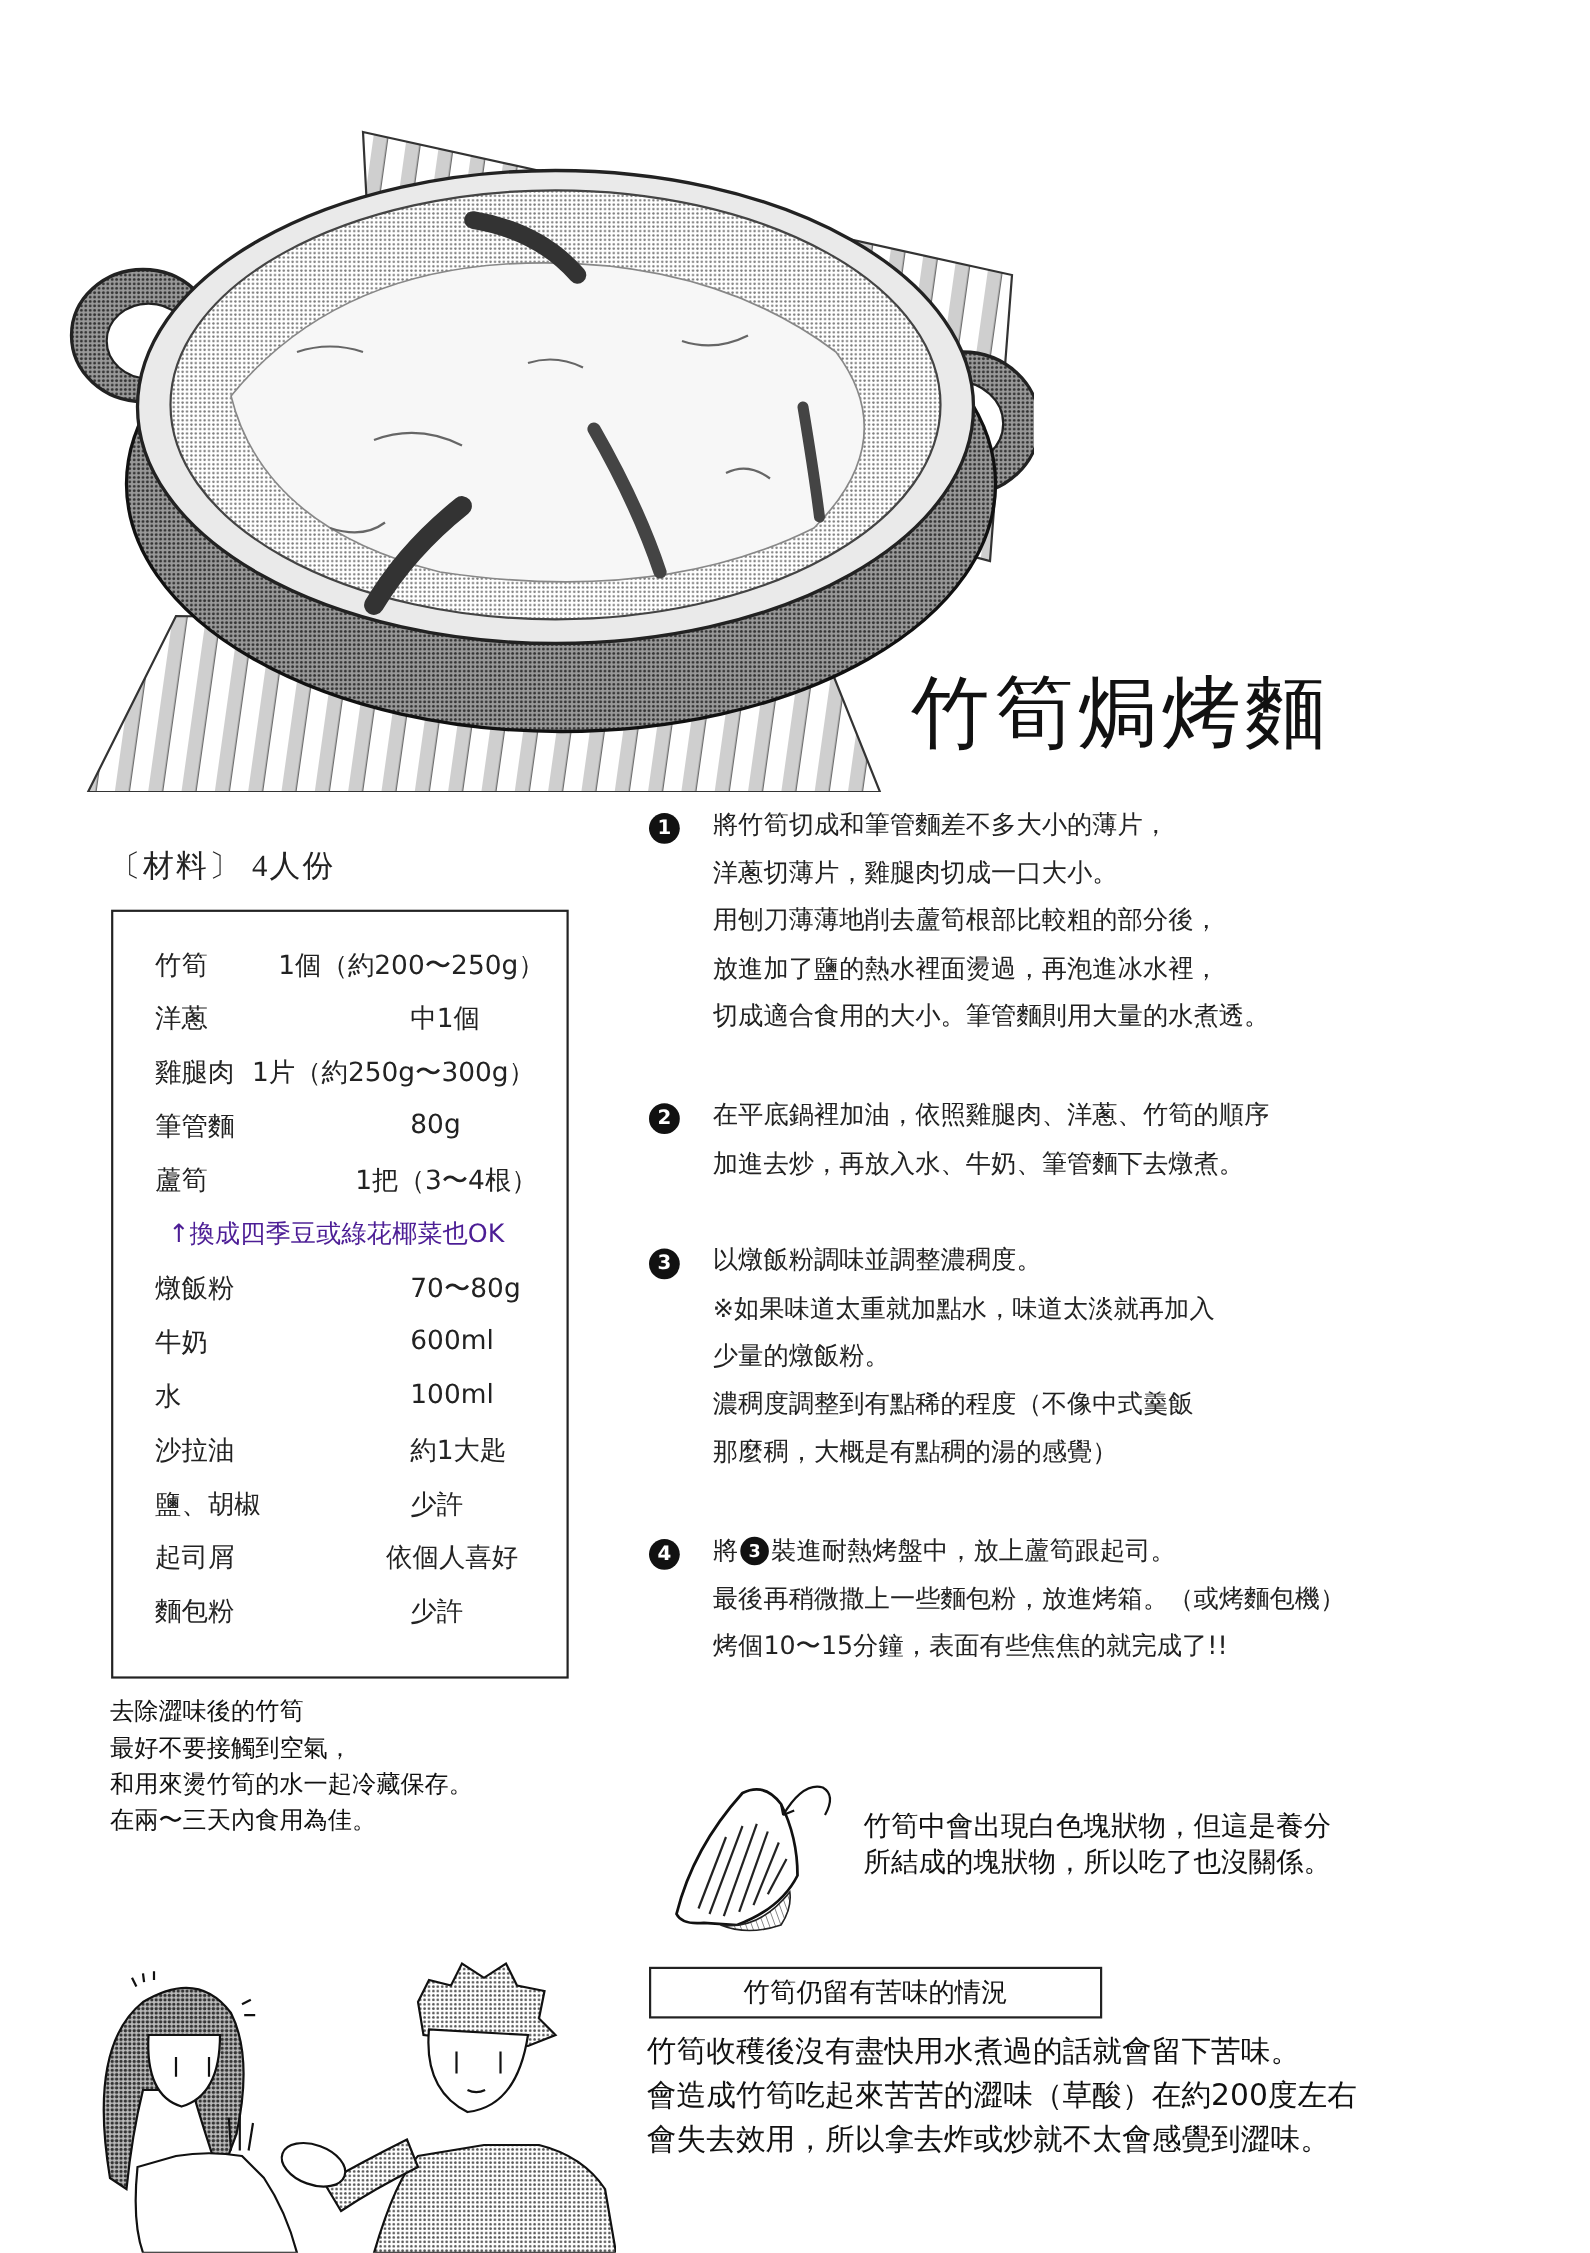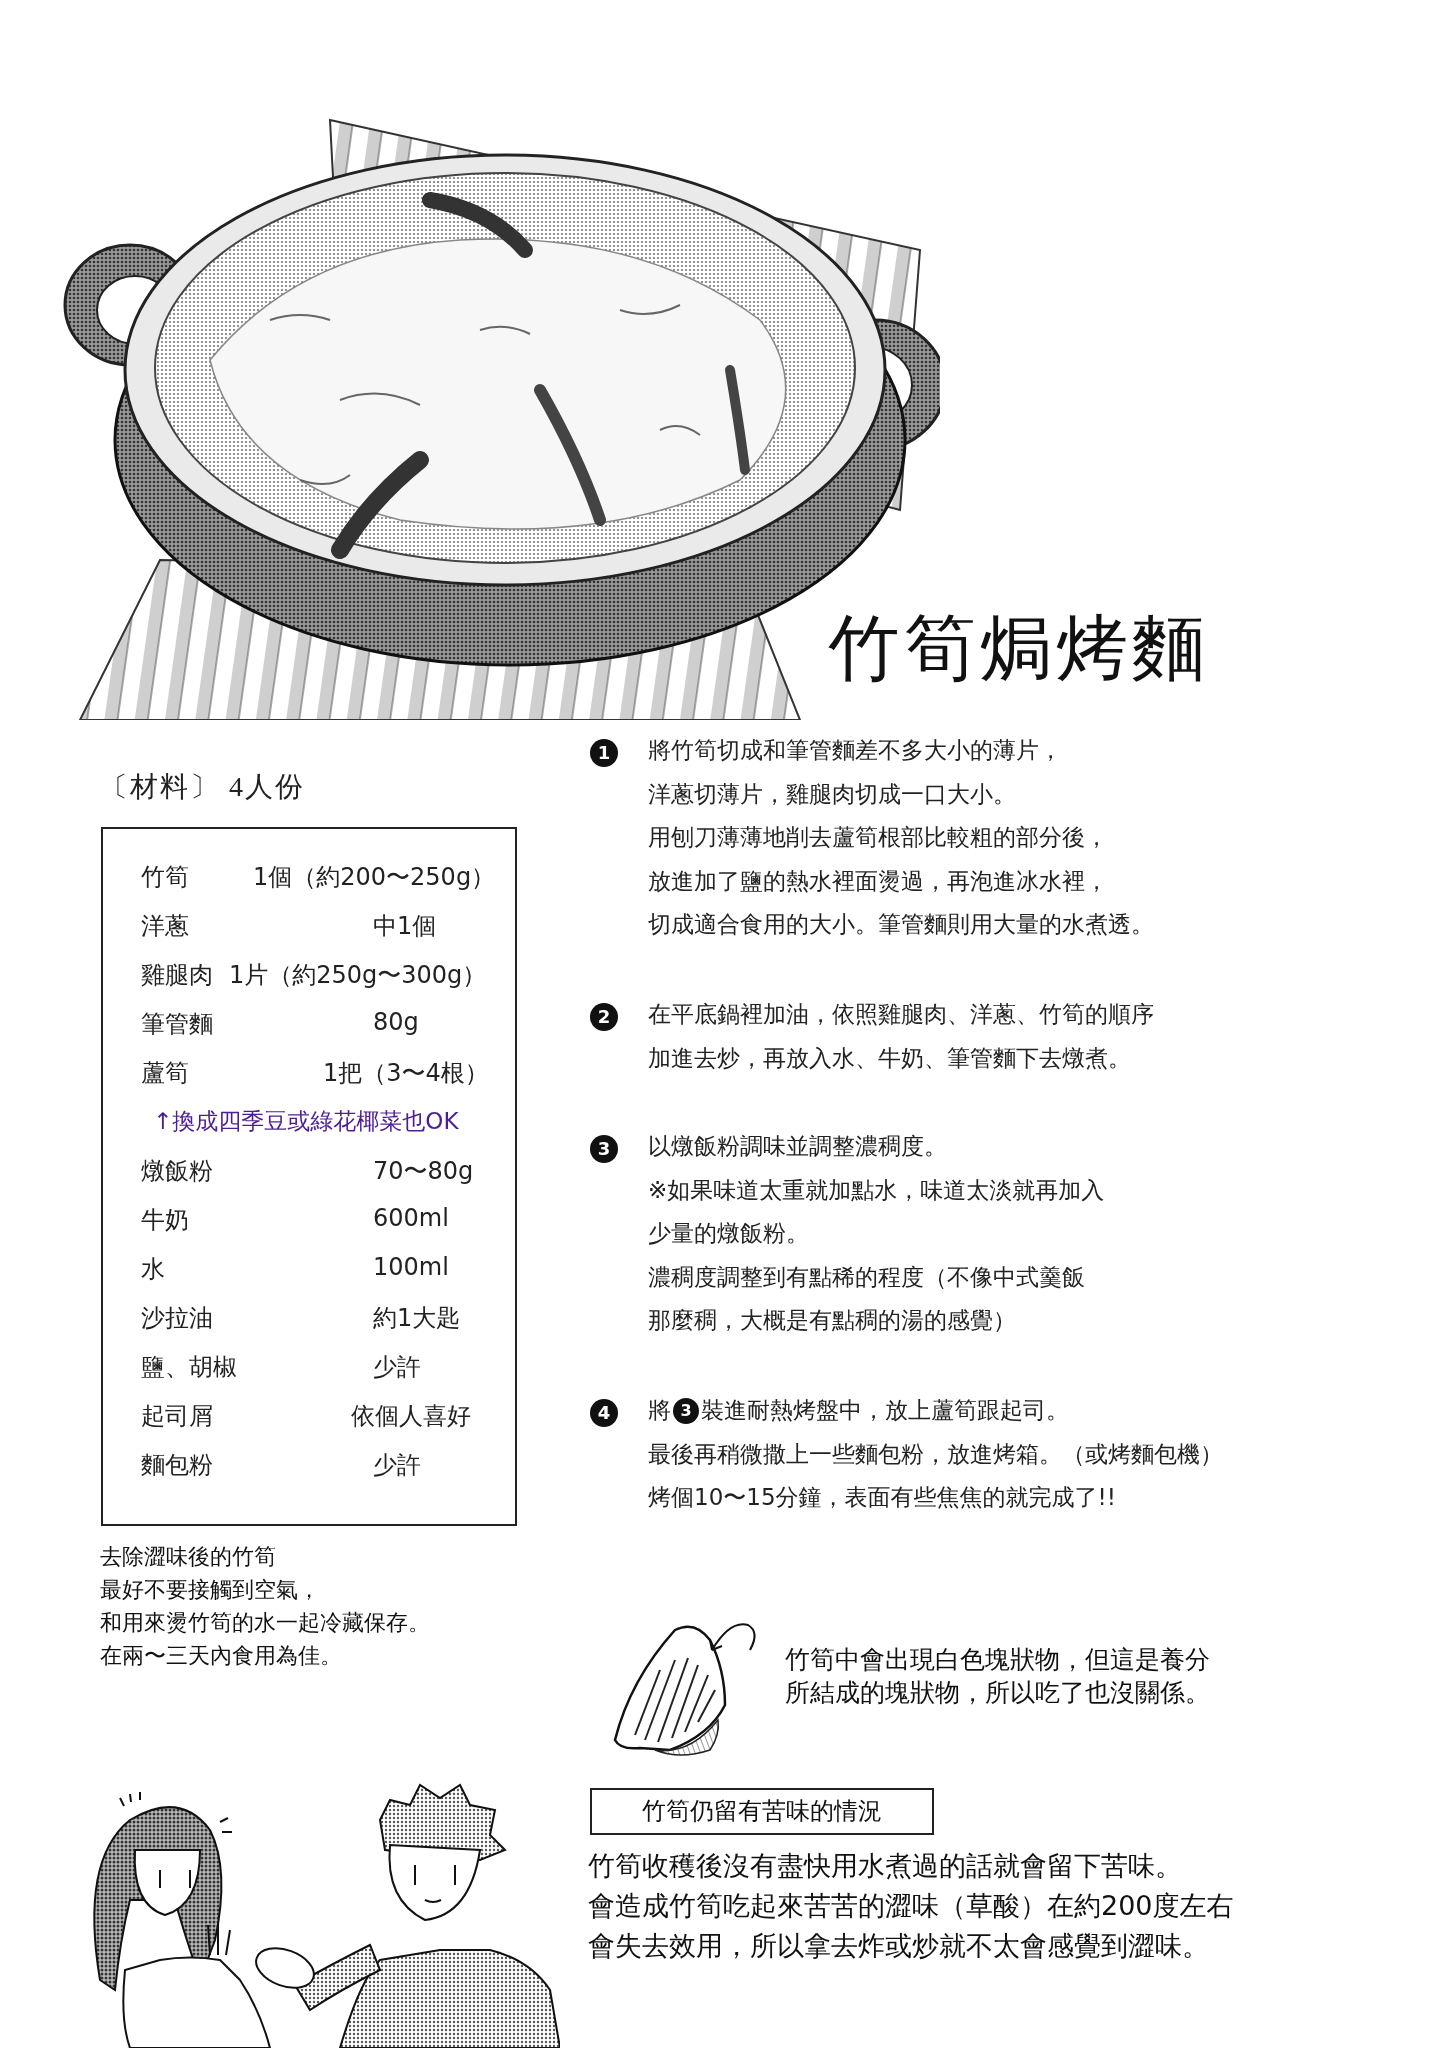--- a/index.html
+++ b/index.html
@@ -19,21 +19,21 @@
   .storage { left: 100px; top: 1540px; font-size: 22px; line-height: 33px; color: #111; }
   .step { position: absolute; left: 590px; }
   .step-num { position: absolute; left: 0; width: 28px; height: 28px; border-radius: 50%;
               background: #111; color: #fff; font-size: 18px; font-weight: bold;
               text-align: center; line-height: 28px; font-family: "DejaVu Sans", sans-serif; }
   .step-lines { position: absolute; left: 58px; font-size: 23px; line-height: 43.5px; color: #222; white-space: nowrap; }
   .inline-num { display: inline-block; width: 26px; height: 26px; border-radius: 50%; background: #111;
                 color: #fff; font-size: 16px; font-weight: bold; text-align: center; line-height: 26px;
                 vertical-align: 2px; margin: 0 2px; }
   .note-text { left: 785px; top: 1643px; font-size: 25px; line-height: 33px; color: #111; white-space: nowrap; }
-  .bitter-box { left: 590px; top: 1788px; width: 344px; height: 47px; border: 2.5px solid #222;
+  .bitter-box { left: 590px; top: 1788px; width: 412px; height: 47px; border: 2.5px solid #222;
                 box-sizing: border-box; text-align: center; font-size: 24px; line-height: 42px; color: #111; }
   .bitter-text { left: 588px; top: 1846px; font-size: 27px; line-height: 40px; color: #111; white-space: nowrap; }
 </style>
 </head>
 <body>
 
 <svg class="illus" style="left:40px;top:100px" width="900" height="620" viewBox="0 0 900 620">
   <defs>
     <pattern id="stripes" width="30" height="30" patternUnits="userSpaceOnUse" patternTransform="rotate(8)">
       <rect width="30" height="30" fill="#fff"></rect>

